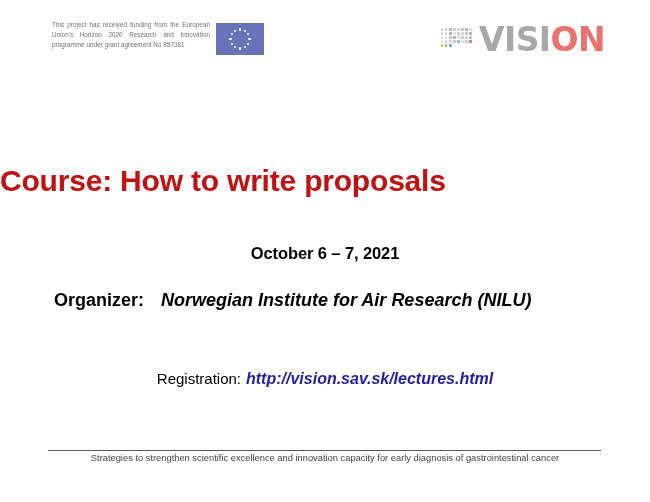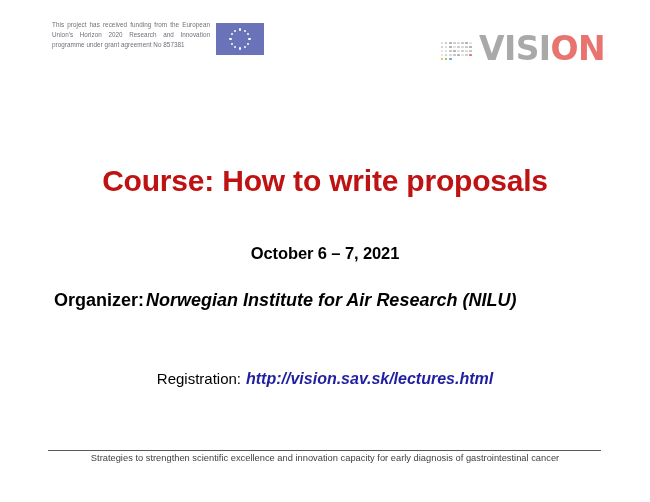--- a/index.html
+++ b/index.html
@@ -47,23 +47,22 @@
     width: 2.4px;
     height: 2.4px;
     background: #ffffff;
     border-radius: 50%;
   }
 
   
   #vision-logo {
     position: absolute;
     right: 45px;
-    top: 32px;
+    top: 23px;
     display: flex;
-    align-items: center;
     gap: 7px;
   }
   #vision-dot-grid {
     display: grid;
     grid-template-columns: repeat(8, 2.6px);
     grid-auto-rows: 2.6px;
     gap: 1.5px;
     margin-top: 5px;
   }
   #vision-dot-grid i { display: block; border-radius: 0.4px; }
@@ -76,21 +75,21 @@
   }
   #vision-word-visi { color: #a9a9a9; }
   #vision-word-on { color: #e8746f; }
 
   
   #slide-title {
     position: absolute;
     top: 164px;
     left: 0;
     width: 650px;
-    text-align: center;
+    text-align: left;
     font-size: 30px;
     font-weight: bold;
     color: #bf1212;
     letter-spacing: -0.2px;
   }
   #event-dates {
     position: absolute;
     top: 244px;
     left: 0;
     width: 650px;
@@ -103,21 +102,21 @@
     position: absolute;
     top: 290px;
     left: 54px;
     font-size: 18px;
     white-space: nowrap;
   }
   #organizer-label { font-weight: bold; }
   #organizer-name {
     font-weight: bold;
     font-style: italic;
-    margin-left: 2px;
+    margin-left: 17px;
   }
   #registration-line {
     position: absolute;
     top: 370px;
     left: 0;
     width: 650px;
     text-align: center;
     font-size: 15px;
     white-space: nowrap;
   }

